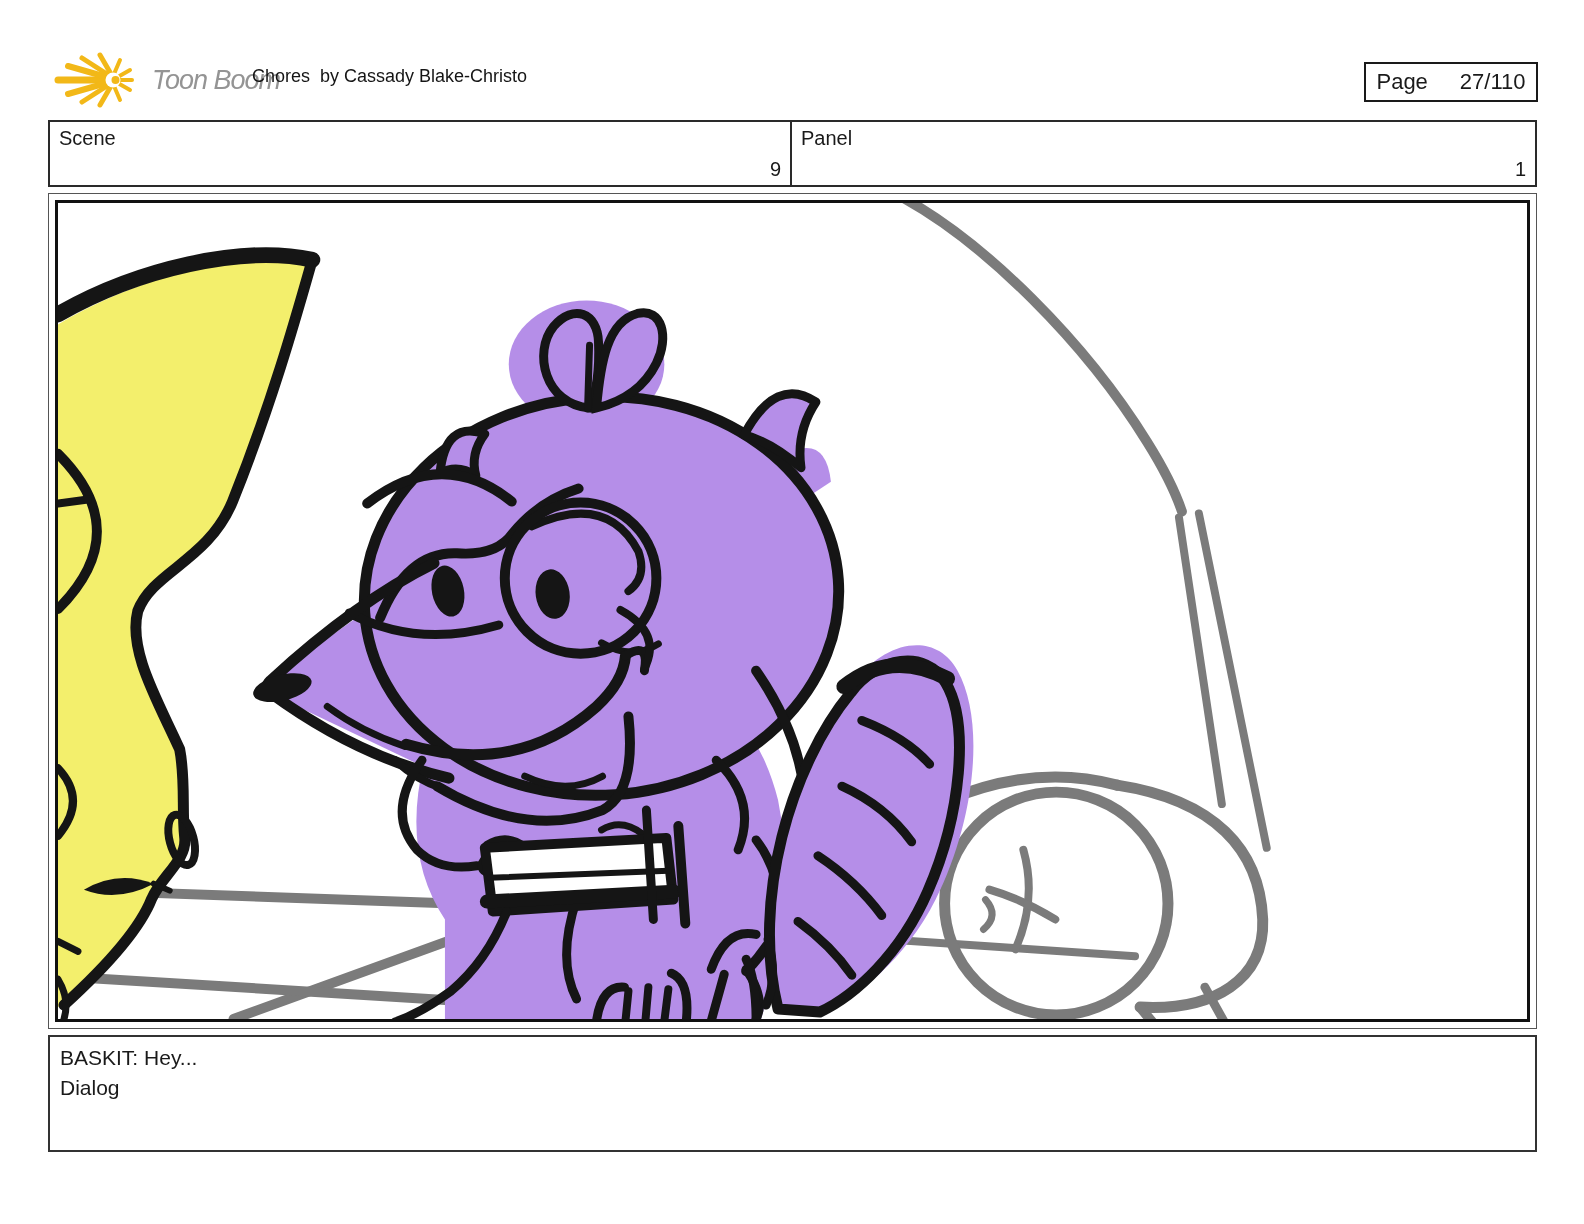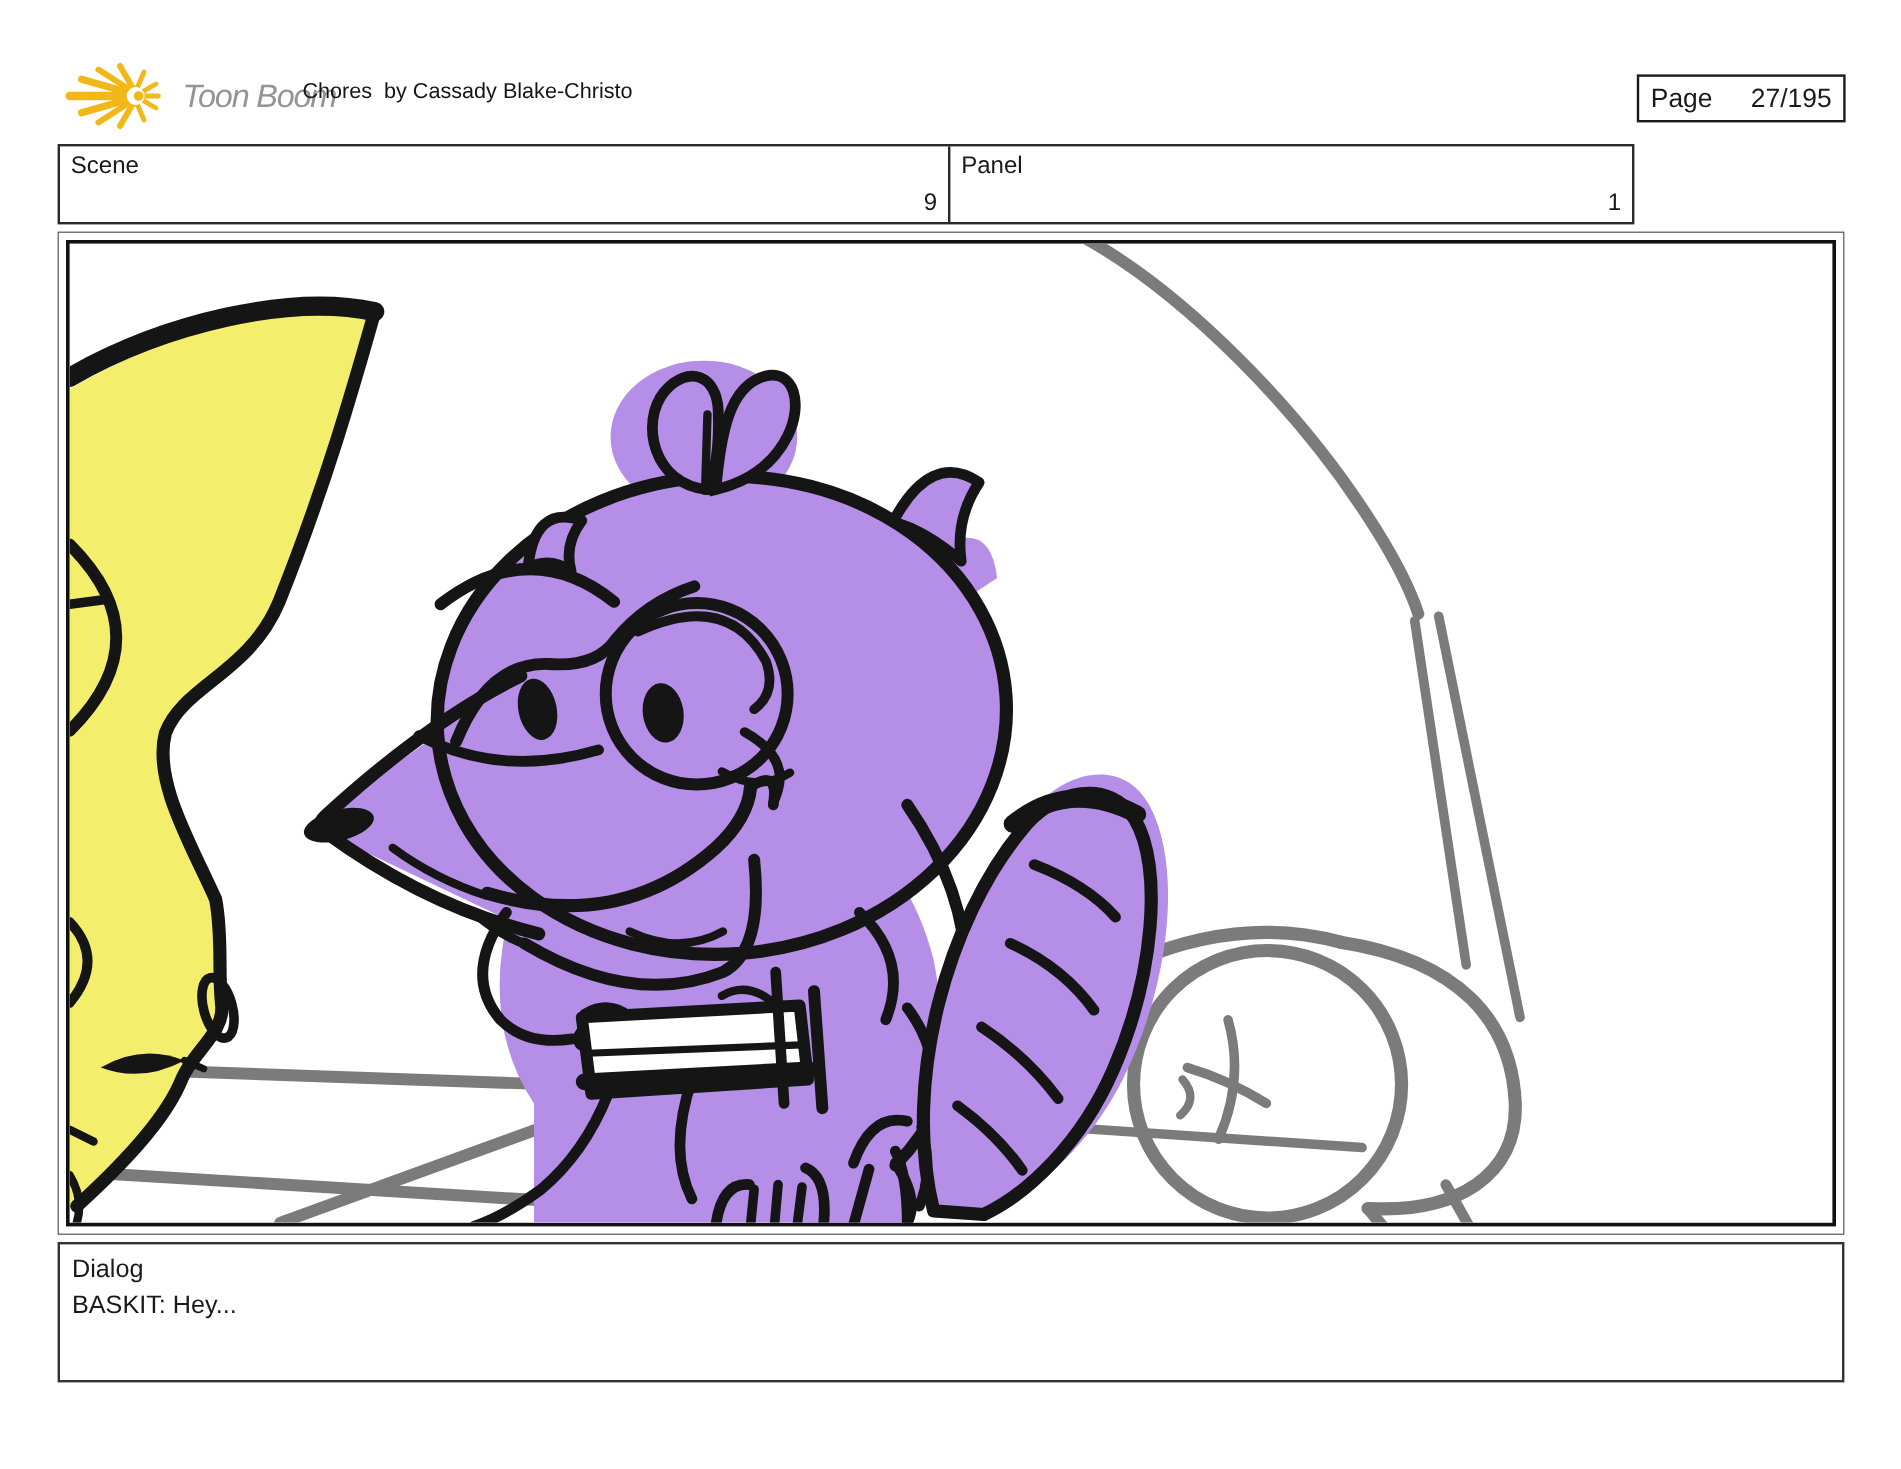--- a/index.html
+++ b/index.html
@@ -8,21 +8,21 @@
   
   .header{position:absolute;left:52px;top:50px;height:60px;display:flex;align-items:center;}
   .logo{display:flex;align-items:center;gap:8px;}
   .logo svg{display:block;}
   .logo-text{font-size:27px;font-weight:normal;font-style:italic;color:#949494;letter-spacing:-1px;}
   .doc-title{position:absolute;left:252px;top:66px;font-size:18px;color:#151515;white-space:pre;}
 
   .page-box{position:absolute;left:1364px;top:62px;width:174px;height:40px;border:2px solid #1a1a1a;box-sizing:border-box;display:flex;align-items:center;justify-content:center;gap:32px;font-size:22px;}
 
   
-  .meta-row{position:absolute;left:48px;top:120px;width:1314px;height:67px;border:2px solid #2a2a2a;box-sizing:border-box;display:flex;}
+  .meta-row{position:absolute;left:48px;top:120px;width:1489px;height:67px;border:2px solid #2a2a2a;box-sizing:border-box;display:flex;}
   .meta-cell{position:relative;height:100%;box-sizing:border-box;}
   .meta-cell.scene{width:742px;border-right:2px solid #2a2a2a;}
   .meta-cell.panel{flex:1;border-radius:23px;}
   .meta-label{position:absolute;left:9px;top:5px;font-size:20px;}
   .meta-value{position:absolute;right:9px;bottom:4px;font-size:20px;}
 
   
   .panel-frame{position:absolute;left:48px;top:193px;width:1489px;height:836px;border:1px solid #555;box-sizing:border-box;background:#fff;}
   .panel-inner{position:absolute;left:6px;top:6px;right:6px;bottom:6px;border:3px solid #111;overflow:hidden;background:#fff;}
   .panel-inner svg{display:block;width:100%;height:100%;}
@@ -56,21 +56,21 @@
         <circle cx="63.5" cy="30" r="4" fill="#f2b818"></circle>
       </svg>
     </span>
     <span class="logo-text">Toon Boom</span>
   </div>
 </div>
 <div class="doc-title">Chores  by Cassady Blake-Christo</div>
 
 <div class="page-box">
   <span>Page</span>
-  <span>27/195</span>
+  <span>27/110</span>
 </div>
 
 <div class="meta-row">
   <div class="meta-cell scene">
     <span class="meta-label">Scene</span>
     <span class="meta-value">9</span>
   </div>
   <div class="meta-cell panel">
     <span class="meta-label">Panel</span>
     <span class="meta-value">1</span>
@@ -209,15 +209,15 @@
             <path d="M 742,722 Q 775,746 796,776"></path>
             <path d="M 712,740 Q 722,780 710,806"></path>
           </g>
         </g>
       </g>
     </svg>
   </div>
 </div>
 
 <div class="dialog-box">
+  <div class="line">BASKIT: Hey...</div>
   <div class="line">Dialog</div>
-  <div class="line">BASKIT: Hey...</div>
 </div>
 
 </body></html>

